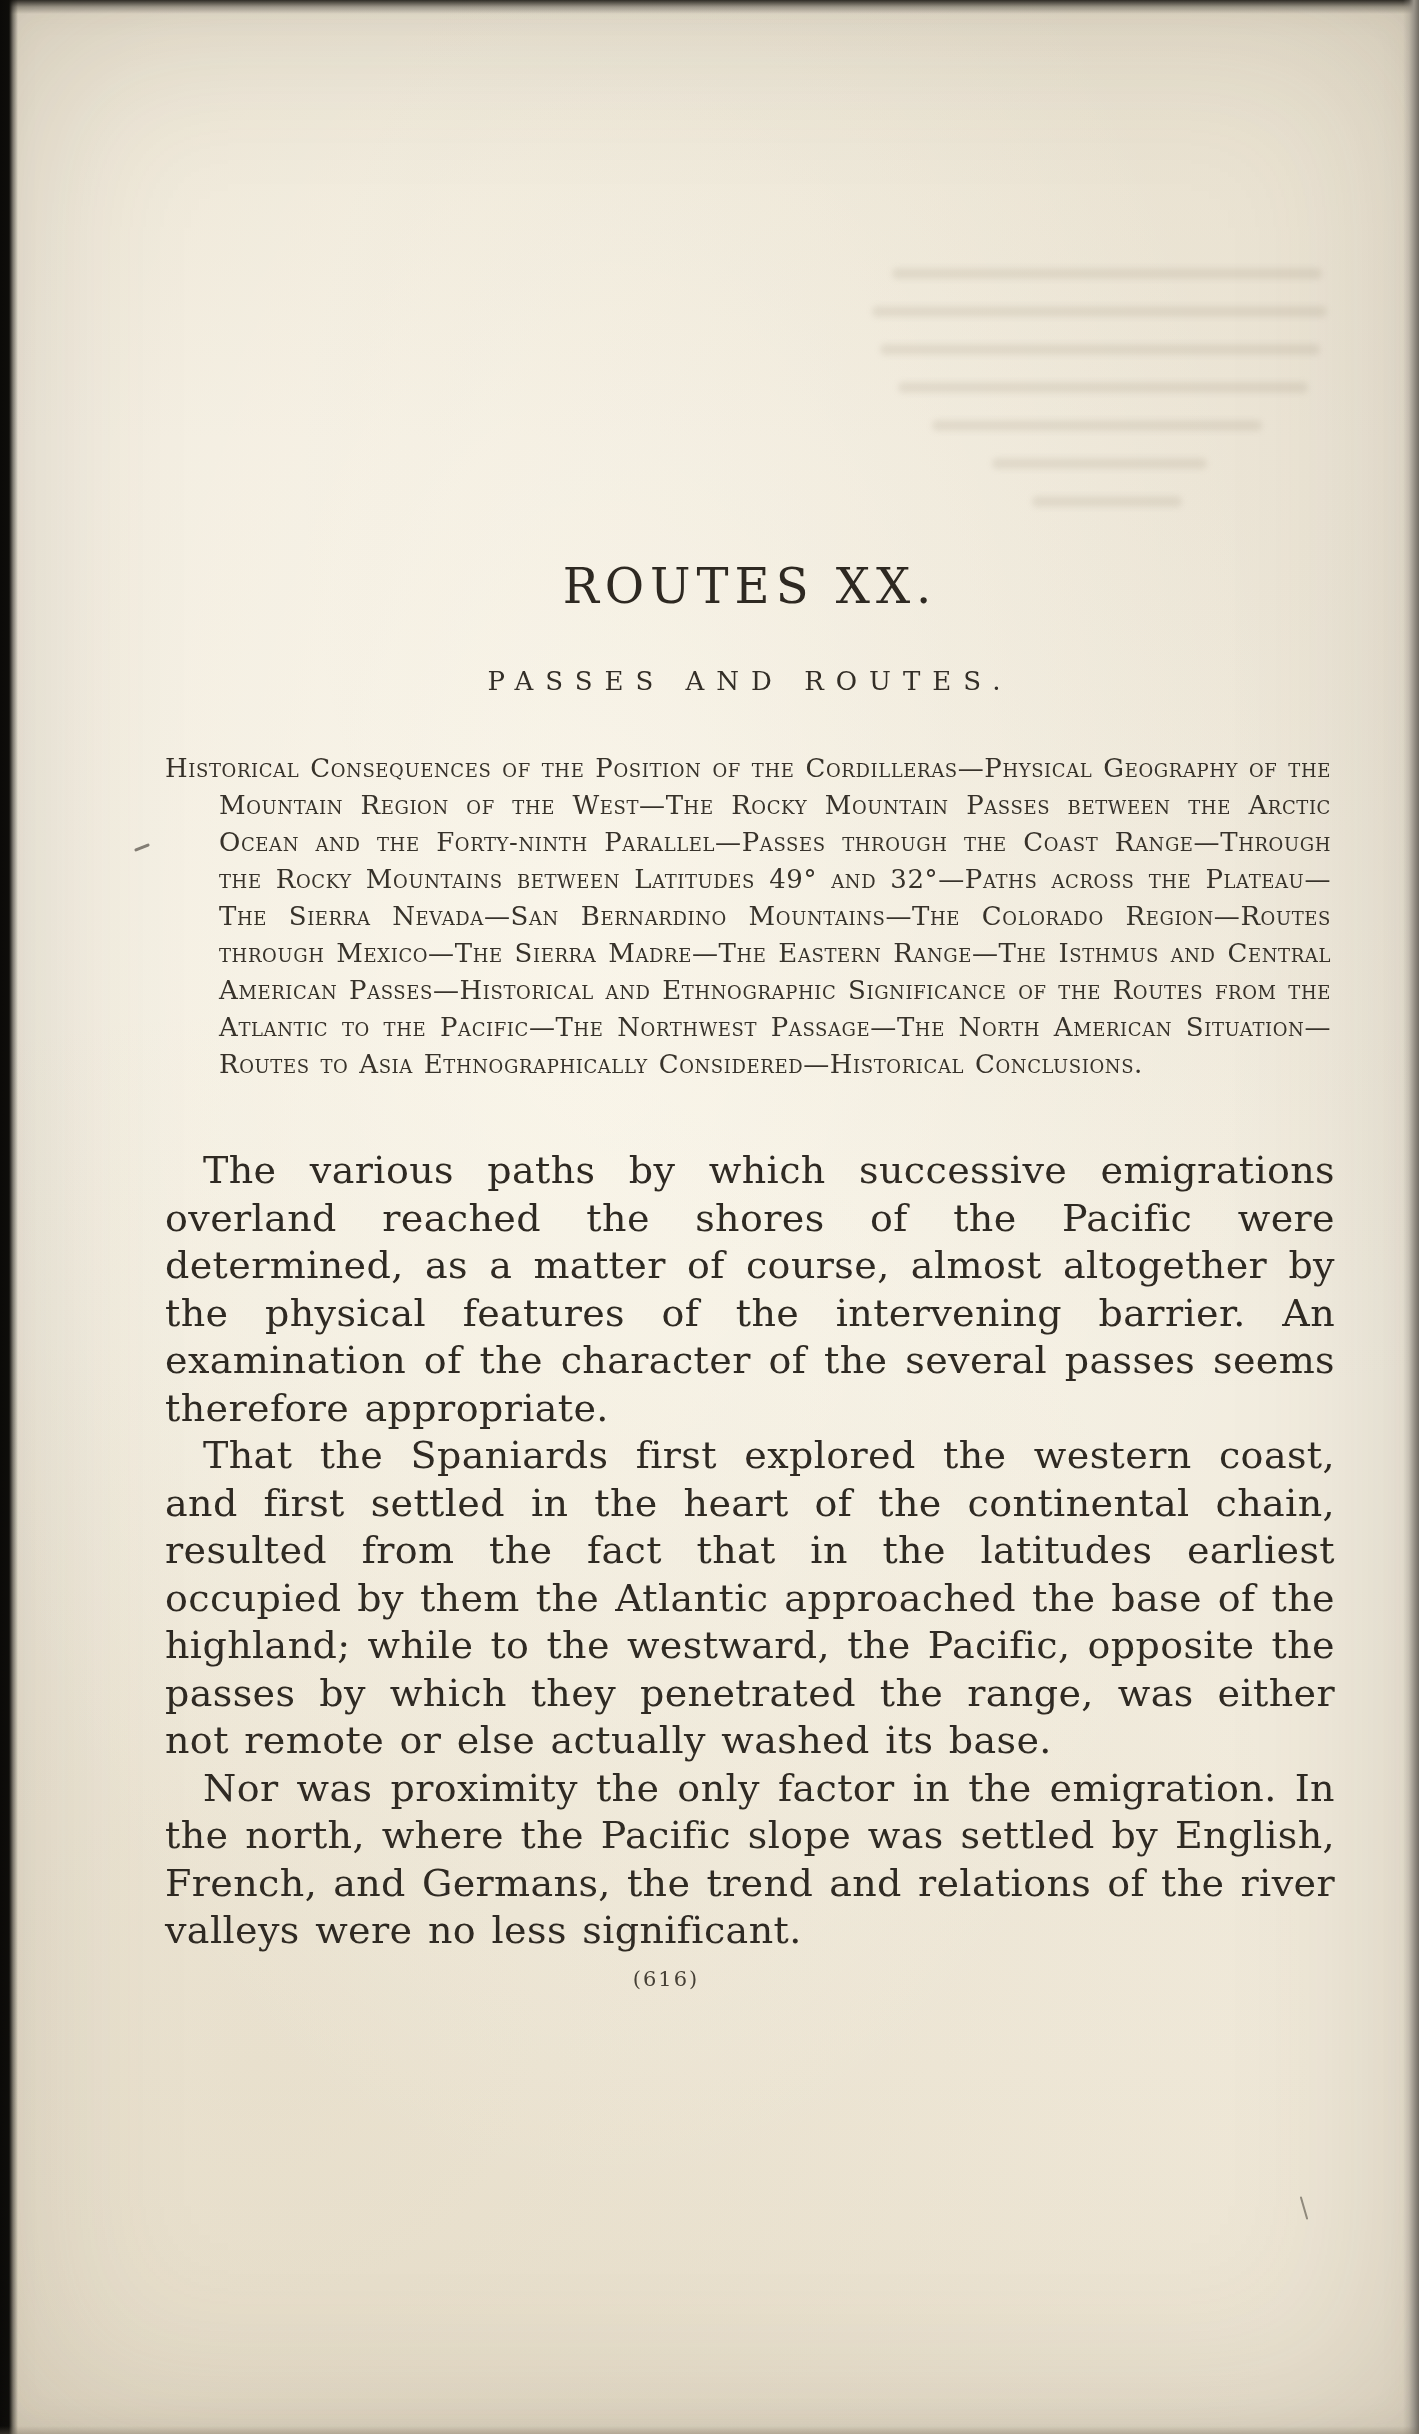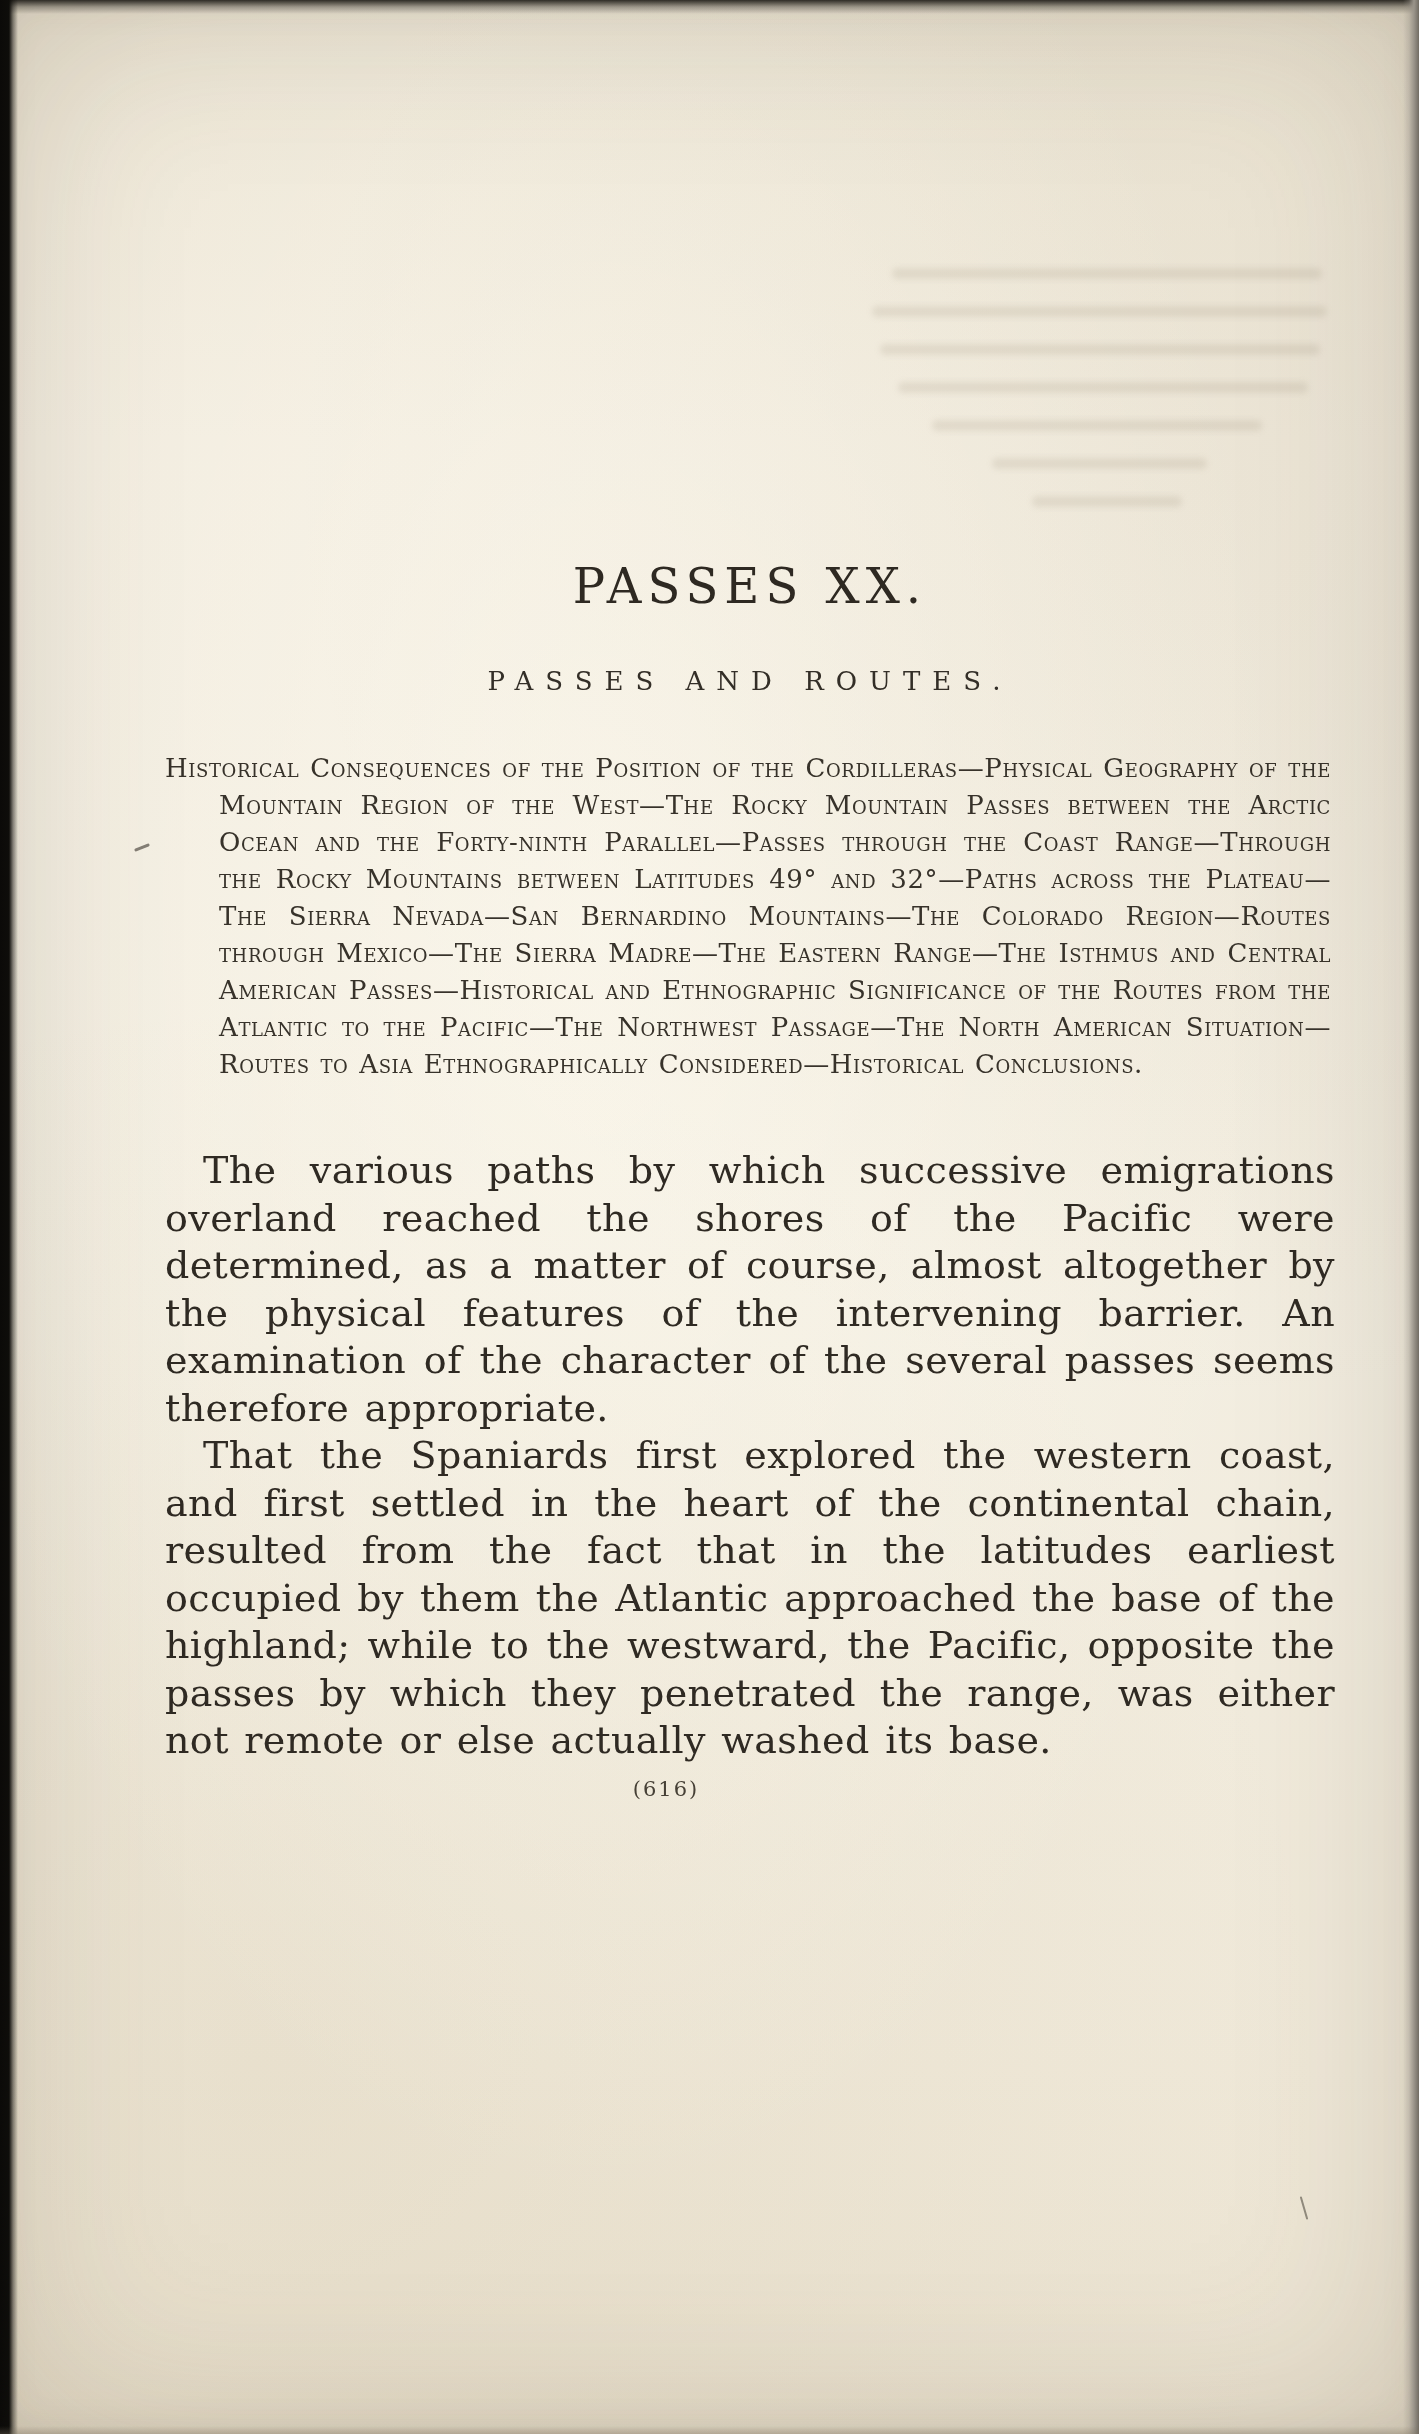--- a/index.html
+++ b/index.html
@@ -162,30 +162,31 @@
     <div class="bl w1"></div>
     <div class="bl w2"></div>
     <div class="bl w3"></div>
     <div class="bl w4"></div>
     <div class="bl w5"></div>
     <div class="bl w6"></div>
     <div class="bl w7"></div>
   </div>
 
   <div class="content">
-    <h1 class="chapter-title">PASSES XX.</h1>
+    <h1 class="chapter-title">ROUTES XX.</h1>
 
     <h2 class="chapter-subtitle">PASSES AND ROUTES.</h2>
 
     <p class="summary">Historical Consequences of the Position of the Cordilleras—Physical Geography of the Mountain Region of the West—The Rocky Mountain Passes between the Arctic Ocean and the Forty-ninth Parallel—Passes through the Coast Range—Through the Rocky Mountains between Latitudes 49° and 32°—Paths across the Plateau—The Sierra Nevada—San Bernardino Mountains—The Colorado Region—Routes through Mexico—The Sierra Madre—The Eastern Range—The Isthmus and Central American Passes—Historical and Ethnographic Significance of the Routes from the Atlantic to the Pacific—The Northwest Passage—The North American Situation—Routes to Asia Ethnographically Considered—Historical Conclusions.</p>
 
     <p class="body-para first">The various paths by which successive emigrations overland reached the shores of the Pacific were determined, as a matter of course, almost altogether by the physical features of the intervening barrier.  An examination of the character of the several passes seems therefore appropriate.</p>
 
     <p class="body-para">That the Spaniards first explored the western coast, and first settled in the heart of the continental chain, resulted from the fact that in the latitudes earliest occupied by them the Atlantic approached the base of the highland; while to the westward, the Pacific, opposite the passes by which they penetrated the range, was either not remote or else actually washed its base.</p>
 
+    <p class="body-para">Nor was proximity the only factor in the emigration. In the north, where the Pacific slope was settled by English, French, and Germans, the trend and relations of the river valleys were no less significant.</p>
 
     <div class="page-number">(616)</div>
   </div>
 
   <div class="mark-dash"></div>
   <div class="mark-slash"></div>
 
   <div class="vignette"></div>
   <div class="edge-top"></div>
   <div class="edge-left"></div>

